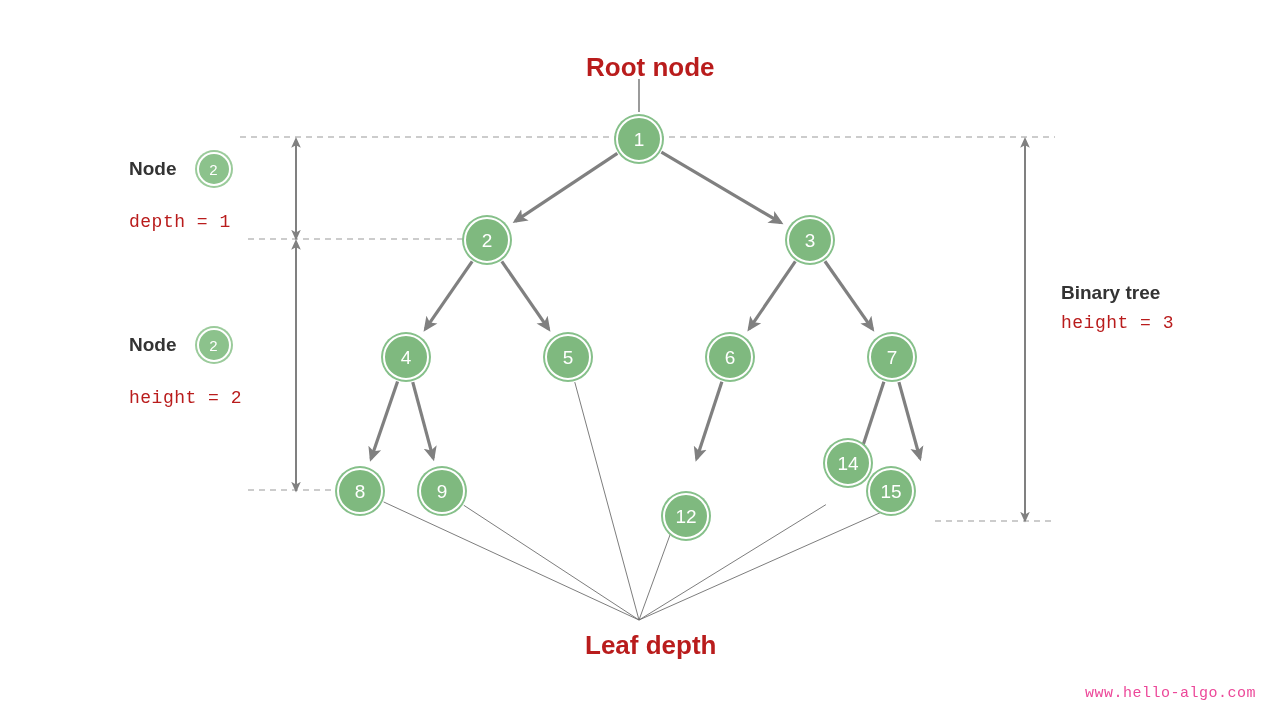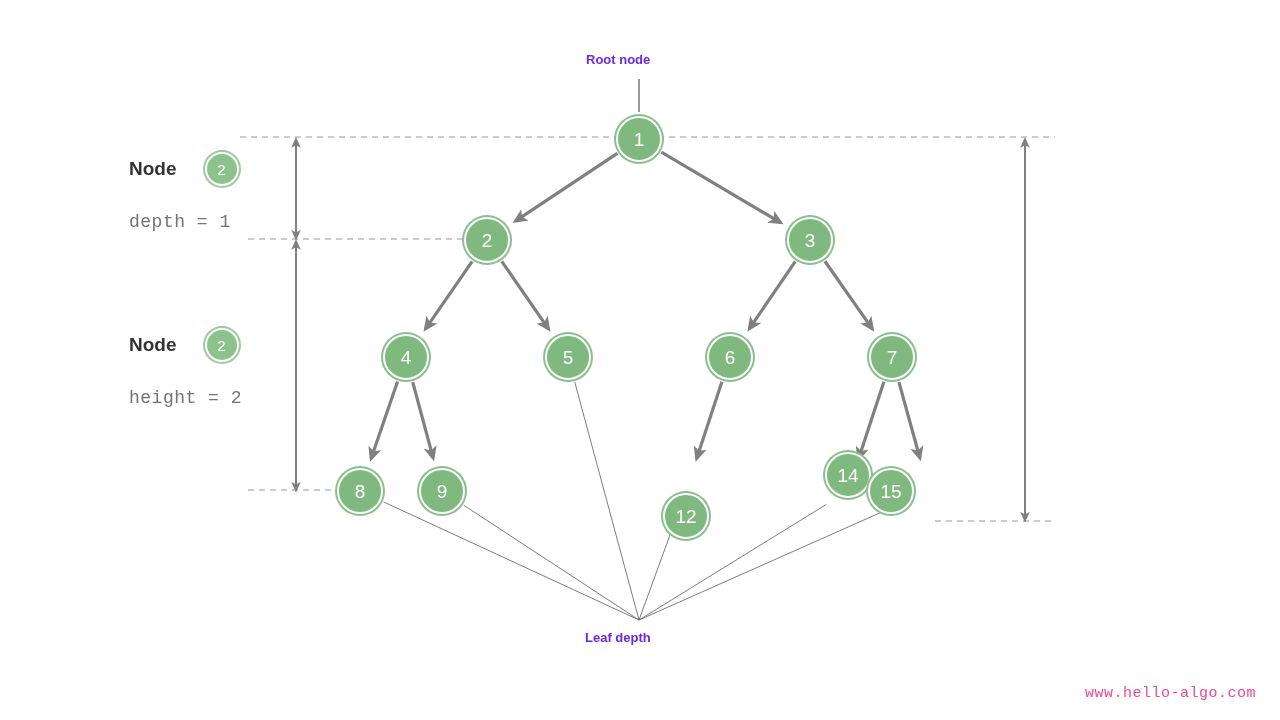--- a/index.html
+++ b/index.html
@@ -65,38 +65,38 @@
   .anno-title {
     font-family: "Liberation Sans", sans-serif;
     font-weight: bold;
     font-size: 19px;
     color: #333333;
     white-space: nowrap;
   }
   .anno-mono {
     font-family: "Liberation Mono", "DejaVu Sans Mono", monospace;
     font-size: 18px;
-    color: #737373;
+    color: #b91c1c;
     white-space: nowrap;
     letter-spacing: 0.5px;
   }
   .side-label {
     position: absolute;
   }
   .label-row {
     display: flex;
     align-items: center;
-    gap: 28px;
+    gap: 20px;
   }
   .plain-label {
     position: absolute;
     font-family: "Liberation Sans", sans-serif;
     font-weight: bold;
-    font-size: 13px;
-    color: #6d28d9;
+    font-size: 26px;
+    color: #b91c1c;
     white-space: nowrap;
   }
   .watermark {
     position: absolute;
     right: 24px;
     bottom: 18px;
     font-family: "Liberation Mono", "DejaVu Sans Mono", monospace;
     font-size: 15px;
     color: #ec4899;
     letter-spacing: 0.5px;
@@ -182,21 +182,21 @@
       </div>
       <div class="node-circle" style="left: 360px; top: 491px;">
         <span>8</span>
       </div>
       <div class="node-circle" style="left: 442px; top: 491px;">
         <span>9</span>
       </div>
       <div class="node-circle" style="left: 686px; top: 516px;">
         <span>12</span>
       </div>
-      <div class="node-circle" style="left: 848px; top: 475px;">
+      <div class="node-circle" style="left: 848px; top: 463px;">
         <span>14</span>
       </div>
       <div class="node-circle" style="left: 891px; top: 491px;">
         <span>15</span>
       </div>
     </div>
 
   <div class="plain-label" style="left:586px; top:52px;">Root node</div>
 
   <div class="plain-label" style="left:585px; top:630px;">Leaf depth</div>
@@ -210,16 +210,20 @@
   </div>
 
   <div class="side-label" style="left:129px; top:328px;">
     <div class="label-row">
       <span class="anno-title">Node</span>
       <span class="badge-circle">2</span>
     </div>
     <div class="anno-mono" style="margin-top:26px;">height = 2</div>
   </div>
 
+  <div class="side-label" style="left:1061px; top:282px;">
+    <div class="anno-title">Binary tree</div>
+    <div class="anno-mono" style="margin-top:9px;">height = 3</div>
+  </div>
 
   <div class="watermark">www.hello-algo.com</div>
 
 </div>
 
 </body></html>

